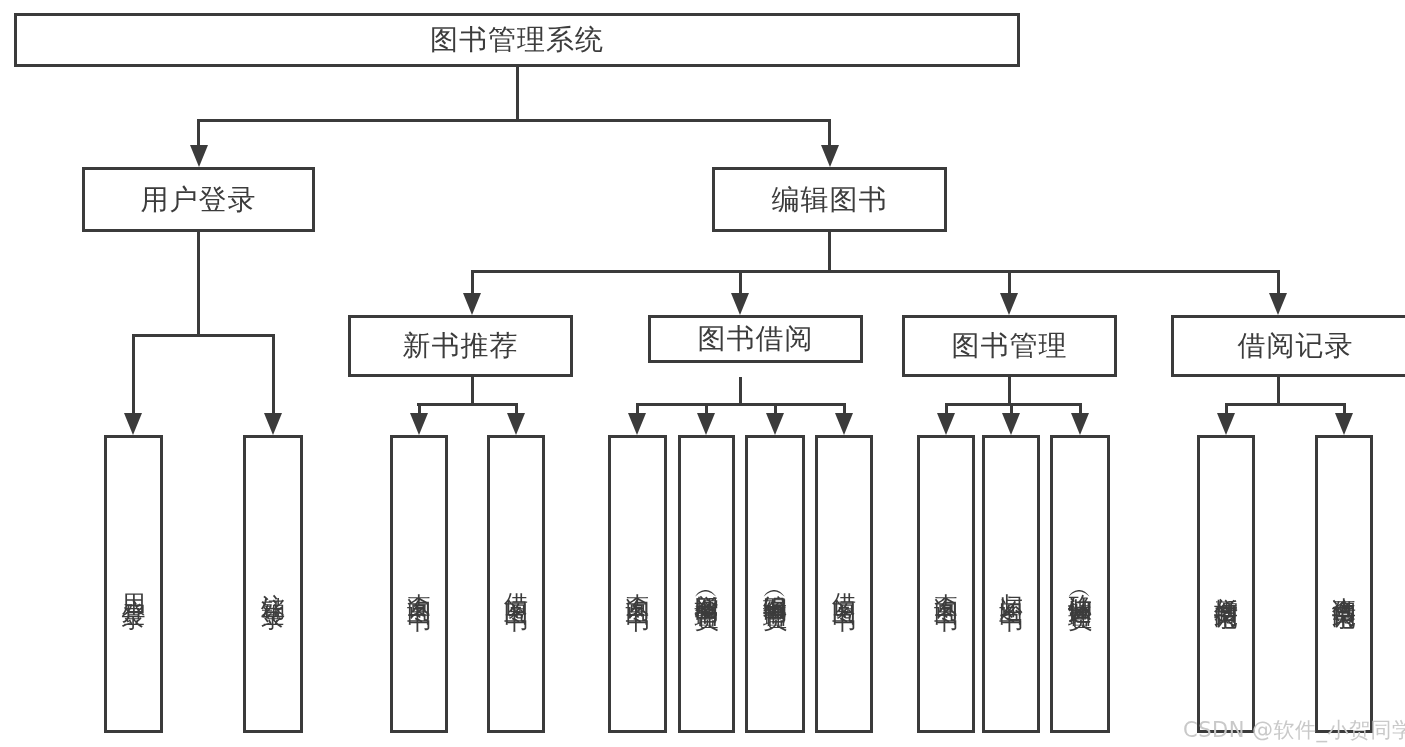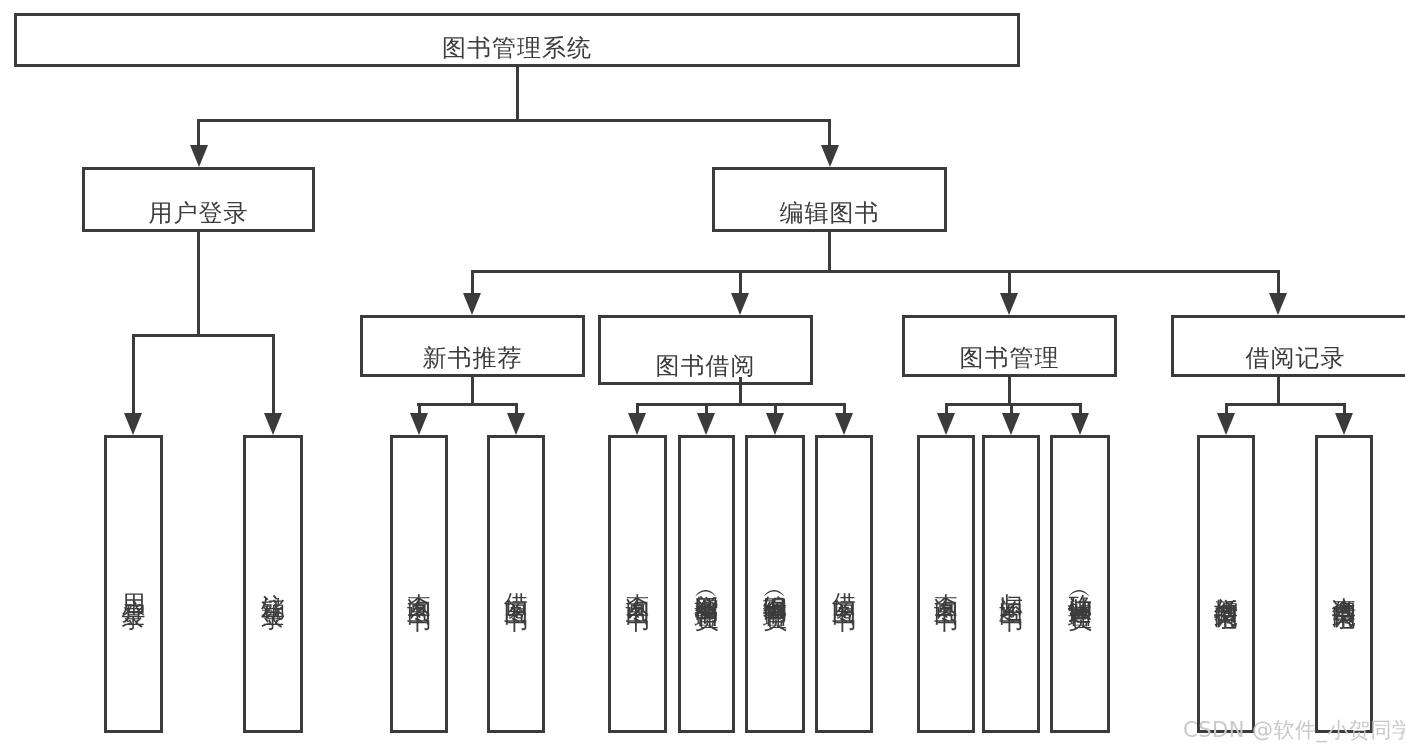--- a/index.html
+++ b/index.html
@@ -16,22 +16,22 @@
     overflow:hidden;
     font-family:"DejaVu Sans","Liberation Sans",sans-serif;
     color:var(--text);
   }
   
   .node{
     position:absolute;
     box-sizing:border-box;
     border:3px solid var(--line);
     background:#ffffff;
-    display:flex;align-items:flex-end;justify-content:center;
-    font-size:24px;
+    display:flex;align-items:center;justify-content:center;
+    font-size:28px;
     letter-spacing:1px;
     white-space:nowrap;
   }
   .vnode{
     position:absolute;
     box-sizing:border-box;
     border:3px solid var(--line);
     background:#ffffff;
     display:flex;align-items:center;justify-content:center;
     top:435px;height:298px;
@@ -48,22 +48,22 @@
   .lv{position:absolute;width:3px;background:var(--line);}
   .lh{position:absolute;height:3px;background:var(--line);}
   .ah{position:absolute;width:0;height:0;
       border-left:9px solid transparent;
       border-right:9px solid transparent;
       border-top:22px solid var(--line);}
   
   #n-root {left:14px; top:13px; width:1006px; height:54px;}
   #n-login{left:82px; top:167px; width:233px; height:65px;}
   #n-mgmt {left:712px; top:167px; width:235px; height:65px;}
-  #n-g0{left:360px; top:315px; width:225px; height:62px;}
-  #n-g1{left:598px; top:315px; width:215px; height:70px;}
+  #n-g0{left:348px; top:315px; width:225px; height:62px;}
+  #n-g1{left:648px; top:315px; width:215px; height:48px;}
   #n-g2{left:902px; top:315px; width:215px; height:62px;}
   #n-g3{left:1171px;top:315px; width:249px; height:62px;}
   #n-login-0{left:104px;width:59px;}
   #n-login-1{left:243px;width:60px;}
   #n-g0-0{left:390px;width:58px;}
   #n-g0-1{left:487px;width:58px;}
   #n-g1-0{left:608px;width:59px;}
   #n-g1-1{left:678px;width:57px;}
   #n-g1-2{left:745px;width:60px;}
   #n-g1-3{left:815px;width:58px;}

